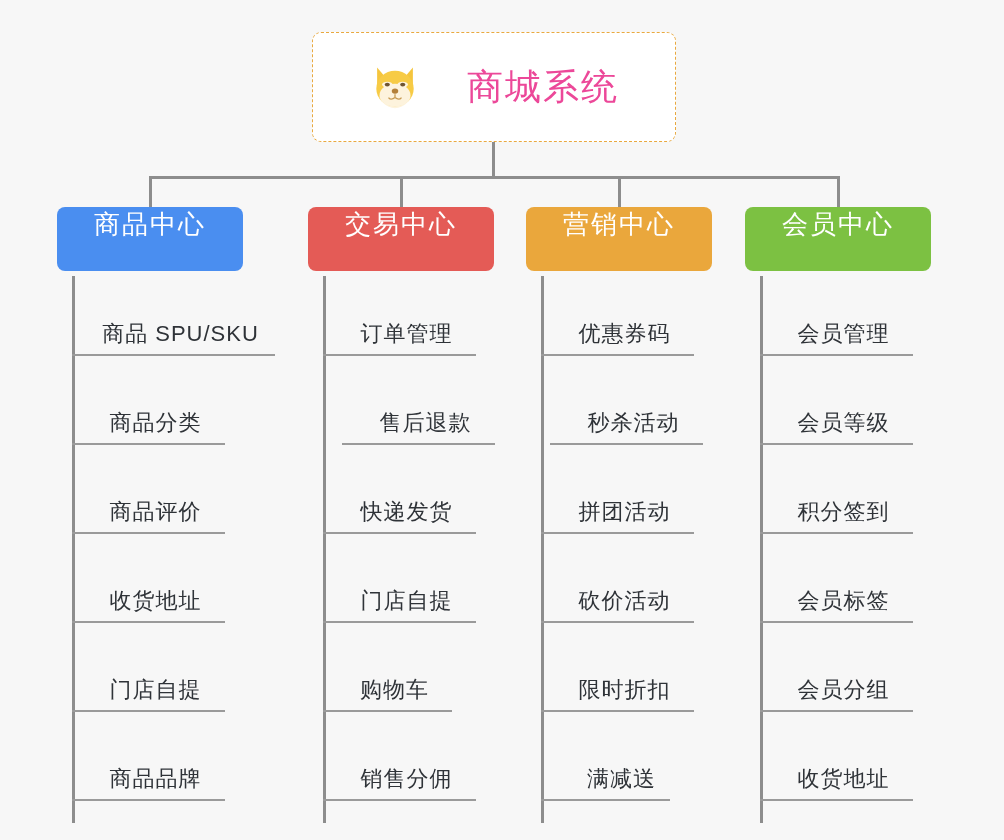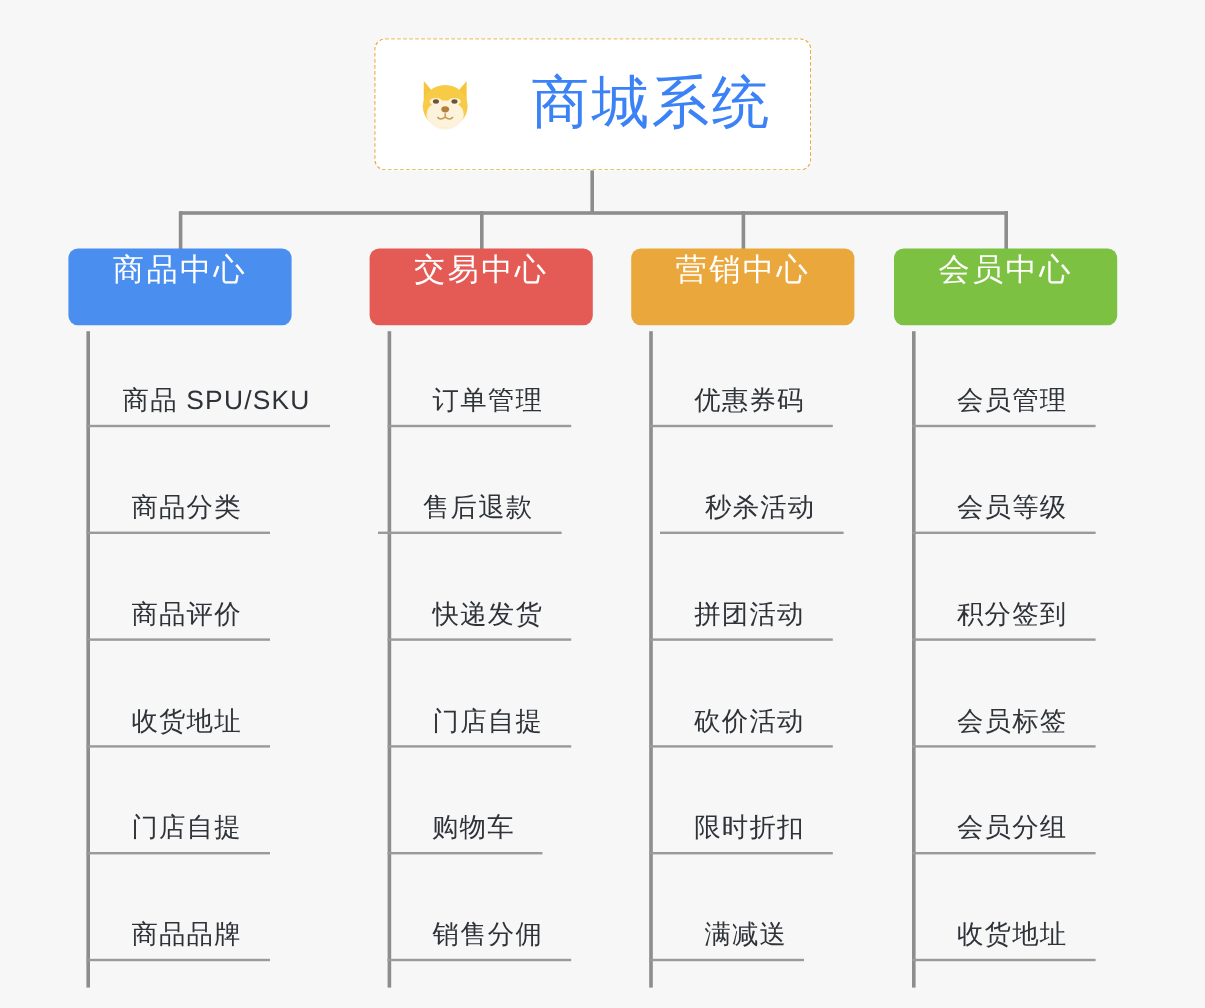--- a/index.html
+++ b/index.html
@@ -31,22 +31,22 @@
     box-sizing: border-box;
     background: #ffffff;
     border: 1.5px dashed #e9a93f;
     border-radius: 9px;
     display: flex;
     align-items: center;
     justify-content: center;
     gap: 14px;
   }
   .root-title {
-    font-size: 48px;
-    color: #3b82f6;
+    font-size: 36px;
+    color: #ec4899;
     letter-spacing: 2px;
     line-height: 1;
     white-space: nowrap;
     margin-left: 32px;
   }
   .dog-icon {
     width: 52px;
     height: 52px;
     flex: 0 0 52px;
     display: block;
@@ -175,21 +175,21 @@
   <div class="leaf" style="left:72px; top:666px; min-width:153px;">
       <span>门店自提</span>
     </div>
   <div class="leaf" style="left:72px; top:755px; min-width:153px;">
       <span>商品品牌</span>
     </div>
 
   <div class="leaf" style="left:323px; top:310px; min-width:153px;">
       <span>订单管理</span>
     </div>
-  <div class="leaf" style="left:315px; top:399px; min-width:153px;">
+  <div class="leaf" style="left:342px; top:399px; min-width:153px;">
       <span>售后退款</span>
     </div>
   <div class="leaf" style="left:323px; top:488px; min-width:153px;">
       <span>快递发货</span>
     </div>
   <div class="leaf" style="left:323px; top:577px; min-width:153px;">
       <span>门店自提</span>
     </div>
   <div class="leaf" style="left:323px; top:666px; min-width:129px;">
       <span>购物车</span>

